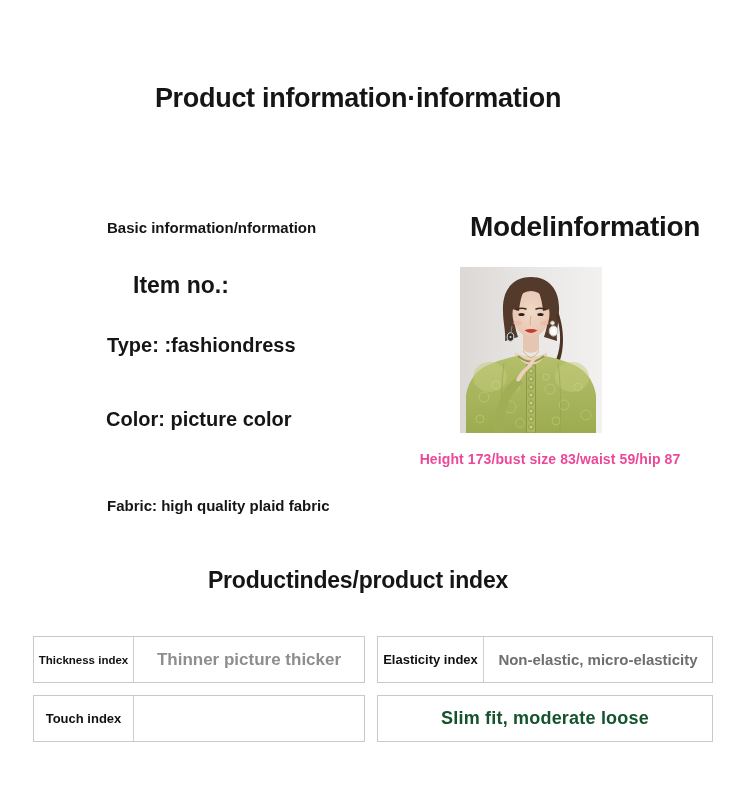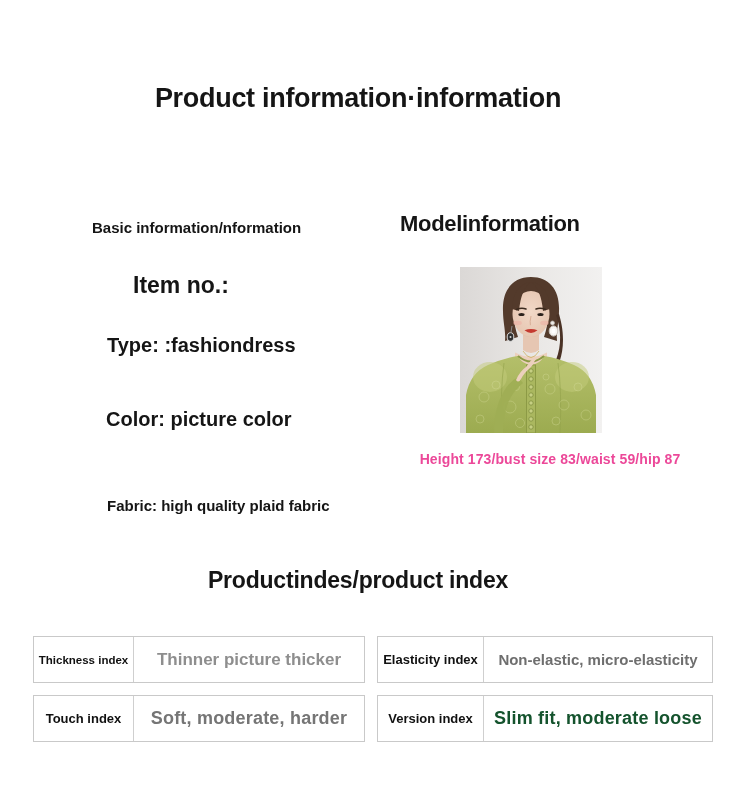--- a/index.html
+++ b/index.html
@@ -5,29 +5,29 @@
   html,body{margin:0;padding:0;background:#ffffff;}
   .page{
     position:relative;width:716px;height:797px;background:#ffffff;overflow:hidden;
     font-family:"Liberation Sans",sans-serif;color:#151515;
   }
   .page-title{
     position:absolute;left:0;top:83px;width:100%;text-align:center;
     font-size:27px;font-weight:700;letter-spacing:-0.3px;
   }
   
-  .basic-heading{position:absolute;left:92px;top:219px;font-size:15px;font-weight:700;}
+  .basic-heading{position:absolute;left:107px;top:219px;font-size:15px;font-weight:700;}
   .item-no   {position:absolute;left:107px;top:272px;font-size:23px;font-weight:700;margin-left:26px;}
   .type-line {position:absolute;left:107px;top:334px;font-size:20px;font-weight:700;}
   .color-line{position:absolute;left:106px;top:408px;font-size:20px;font-weight:700;}
   .fabric-line{position:absolute;left:107px;top:449px;font-size:15px;font-weight:700;margin-top:48px;}
   
   .model-heading{
-    position:absolute;left:400px;top:211px;width:300px;text-align:left;
-    font-size:22px;font-weight:700;letter-spacing:-0.3px;
+    position:absolute;left:400px;top:211px;width:300px;text-align:right;
+    font-size:28px;font-weight:700;letter-spacing:-0.3px;
   }
   .model-photo{position:absolute;left:460px;top:267px;width:142px;height:166px;display:block;}
   .measurements{
     position:absolute;left:400px;top:451px;width:300px;text-align:center;
     font-size:14px;font-weight:700;color:#ec4899;letter-spacing:0.1px;
   }
   
   .index-heading{
     position:absolute;left:0;top:567px;width:100%;text-align:center;
     font-size:23px;font-weight:700;letter-spacing:-0.2px;
@@ -174,21 +174,19 @@
     <div class="index-box">
       <div class="label">Thickness index</div>
       <div class="value" style="color: rgb(142, 142, 142);">Thinner picture thicker</div>
     </div>
     <div class="index-box">
       <div class="label">Elasticity index</div>
       <div class="value" style="color: rgb(110, 110, 110);">Non-elastic, micro-elasticity</div>
     </div>
     <div class="index-box">
       <div class="label">Touch index</div>
-      <div class="value" style="color: rgb(117, 117, 117);">Soft, moderate, harder</div>
     </div>
     <div class="index-box">
-      <div class="label">Version index</div>
       <div class="value" style="color: #14532d;">Slim fit, moderate loose</div>
     </div>
   </div>
 
 </div>
 
 </body></html>

